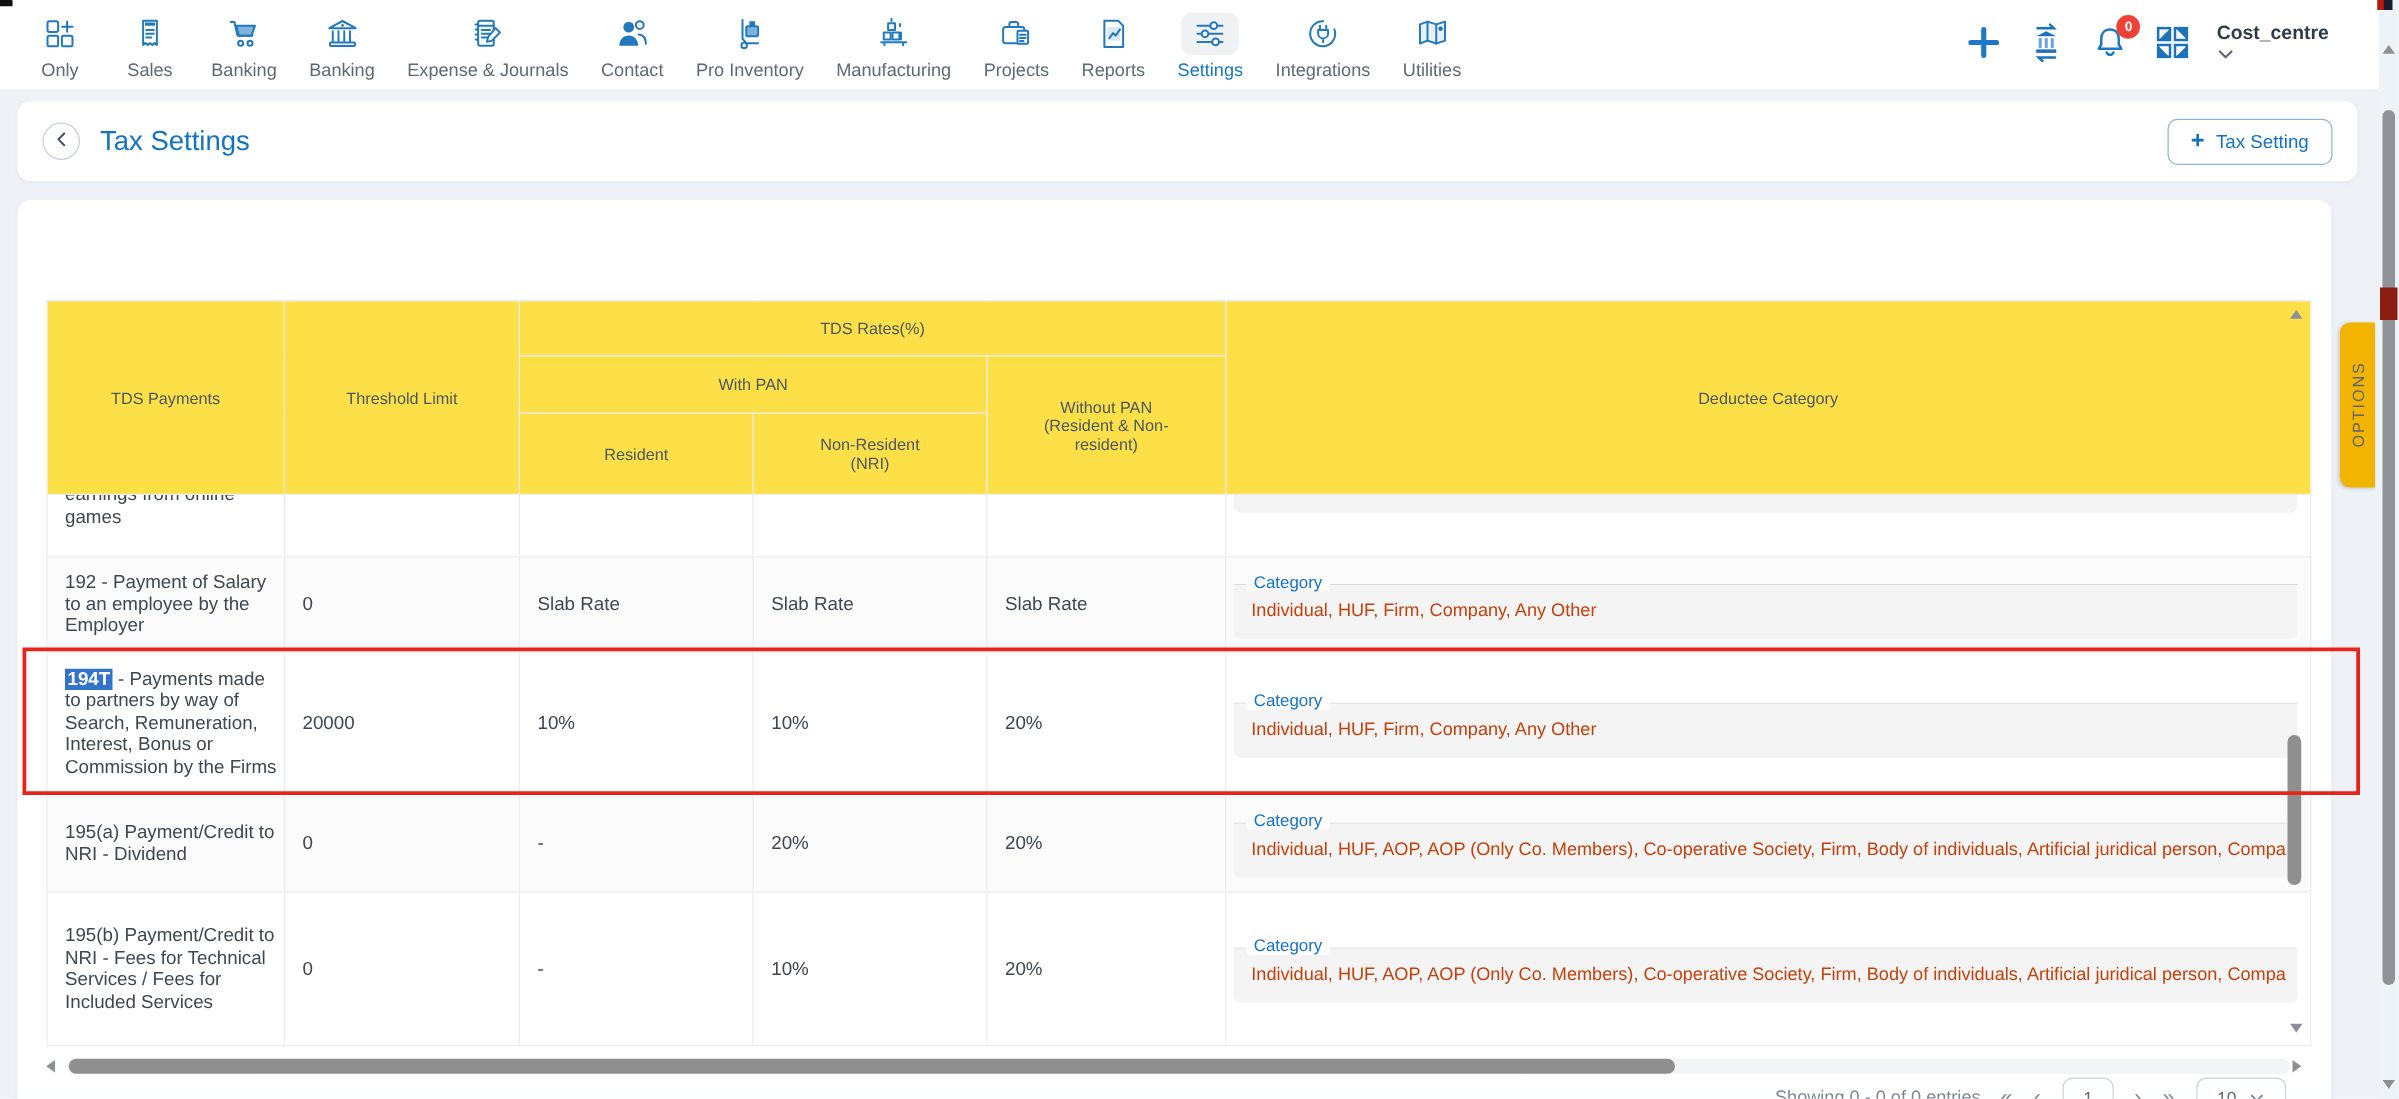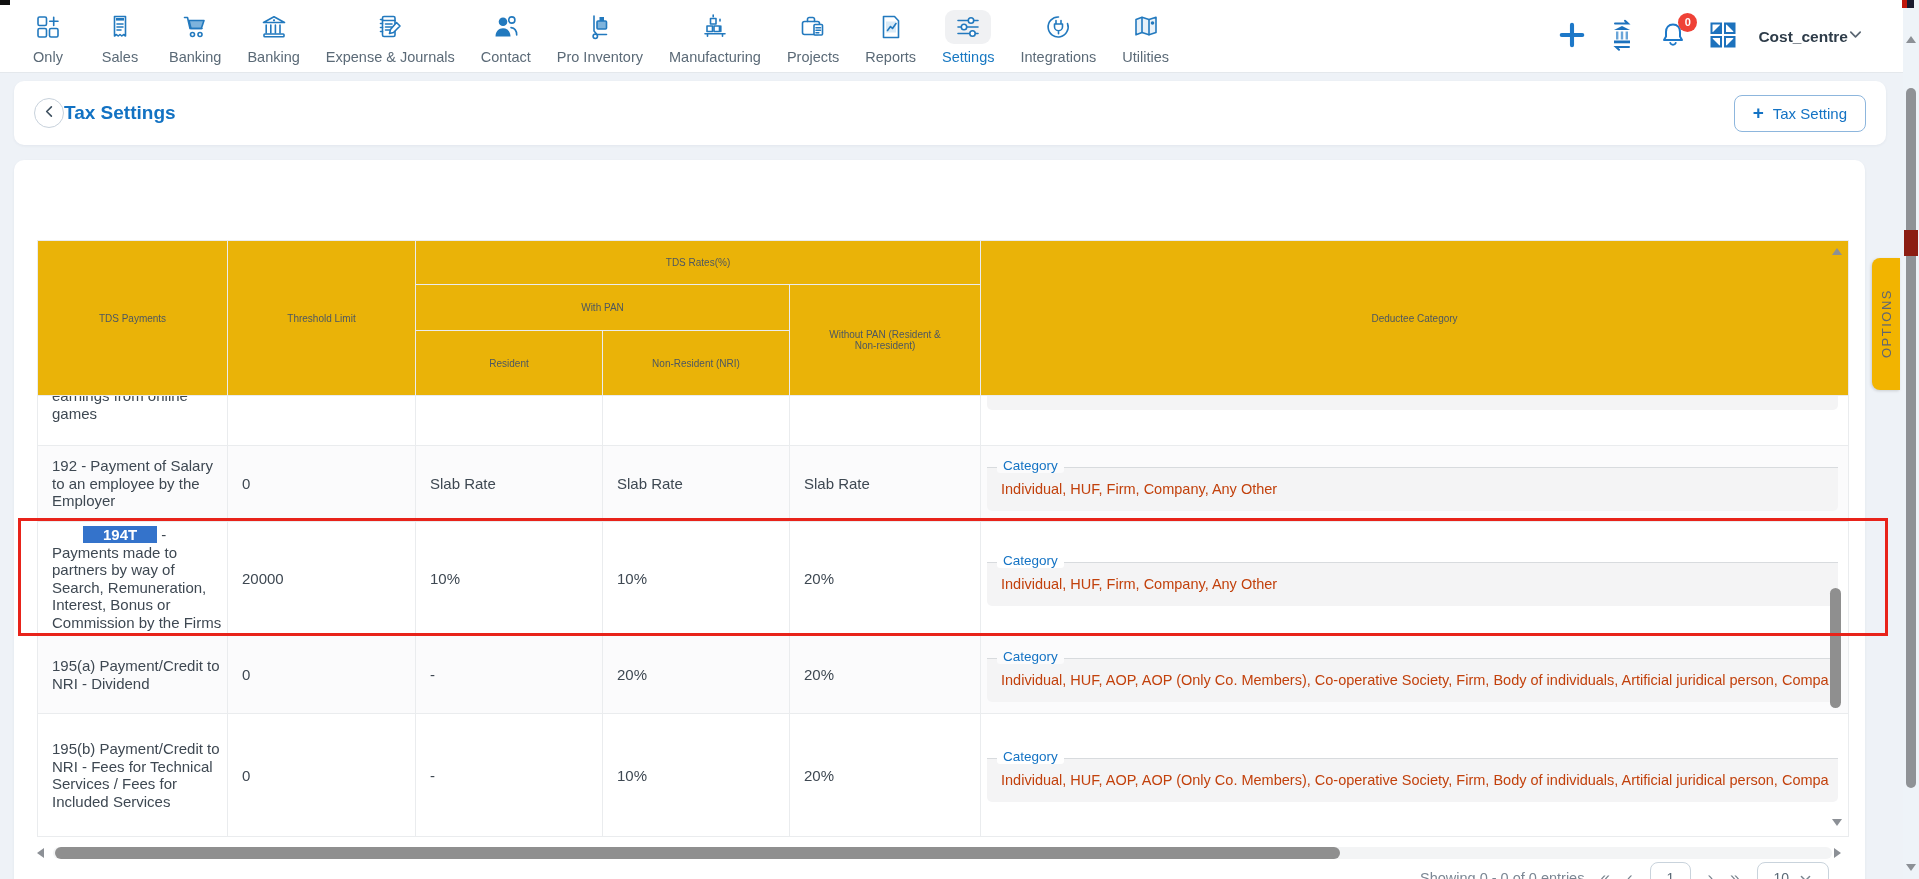--- a/index.html
+++ b/index.html
@@ -16,50 +16,50 @@
   .nav-item.active .nav-label { color:#1778c2; }
   .nico { width:28px; height:28px; stroke:#2279be; fill:none; stroke-width:1.6; stroke-linecap:round; stroke-linejoin:round; }
   .nico .fl { fill:#7db3dc; stroke:#2279be; }
   .nico .fs { fill:#2279be; stroke:none; }
   .nico .fw { fill:#ffffff; }
 
   .nav-actions { position:absolute; top:0; height:73px; right:40px; display:flex; align-items:center; gap:20px; }
   .act-btn { position:relative; display:flex; align-items:center; cursor:pointer; }
   .badge { position:absolute; top:-7px; right:-9px; min-width:19px; height:19px; background:#ef4136; color:#fff;
            border-radius:50%; font-size:11px; font-weight:bold; display:flex; align-items:center; justify-content:center; }
-  .org-switcher { display:flex; align-items:center; gap:0; cursor:pointer; }
+  .org-switcher { display:flex; gap:0; cursor:pointer;flex-direction:column; }
   .org-name { font-size:15.5px; font-weight:bold; color:#2e3c49; }
 
   
   .header-card { position:absolute; left:14px; top:81px; width:1872px; height:64px; background:#fff; border-radius:10px;
                  box-shadow:0 1px 3px rgba(30,50,80,.06); display:flex; align-items:center; padding:0 20px; z-index:10; }
   .back-btn { width:30px; height:30px; border-radius:50%; border:1px solid #c8d2dc; background:#fff; display:flex;
               align-items:center; justify-content:center; cursor:pointer; }
-  .page-title { font-size:19px; font-weight:bold; color:#1272c3; }
+  .page-title { margin-left:16px; font-size:22px; font-weight:normal; color:#1272c3; }
   .add-btn { margin-left:auto; display:flex; align-items:center; gap:9px; border:1px solid #8db6dd; border-radius:8px;
              background:#fff; padding:9px 18px; color:#1473c4; font-size:15px; cursor:pointer; }
   .add-plus { font-size:19px; line-height:14px; font-weight:bold; }
 
   
   .main-card { position:absolute; left:14px; top:160px; width:1851px; height:760px; background:#fff; border-radius:10px;
                box-shadow:0 1px 3px rgba(30,50,80,.06); }
   .search-input { position:absolute; left:23px; top:21px; width:586px; height:44px; border:1px solid #cfd6dd; border-radius:6px;
                   padding:0 14px; font-size:15px; color:#3e4852; font-family:"Liberation Sans", sans-serif; outline:none; }
   .search-input::placeholder { color:#8b97a3; }
 
   
   table.tds { position:absolute; left:23px; top:80px; width:1811px; border-collapse:collapse; table-layout:fixed; }
   table.tds th, table.tds td { border:1px solid #eaecee; font-weight:normal; }
-  table.tds th { background:#eab308; color:#4d5761; font-size:10px; text-align:center; padding:4px 14px; }
+  table.tds th { background:#fde047; color:#4d5761; font-size:13px; text-align:center; padding:4px 14px; }
   table.tds td { font-size:15px; color:#3e4852; vertical-align:middle; padding:4px 4px 4px 14px; }
   td.section-cell { padding:6px 14px 6px 20px; font-size:14.5px; line-height:17.5px; color:#43505c; }
   tr.zebra td { background:#fbfbfc; }
   tr.row-partial td { height:50px; vertical-align:top; padding-top:0; overflow:hidden; }
   .clip-top { margin-top:-9px; overflow:hidden; }
-  .sel { background:#3473cb; color:#fff; padding:0 20px; font-weight:bold;margin-left:31px; }
+  .sel { background:#3473cb; color:#fff; padding:0 2px; font-weight:bold; }
 
   .cat-cell { padding:0 10px 0 6px !important; }
   .cat-box { position:relative; background:#f4f4f5; border-top:1px solid #d8dbde; border-radius:0 0 5px 5px; height:44px; margin-top:10px; }
   .cat-legend { position:absolute; top:-10px; left:10px; padding:0 6px; background:#fff; color:#1473c4; font-size:13.5px; border-radius:3px; }
   tr.zebra .cat-legend { background:#fbfbfc; }
   .cat-text { padding:13px 12px 0 14px; font-size:14.5px; color:#c2410c; white-space:nowrap; overflow:hidden; }
   .cat-box.empty-partial { height:54px; margin-top:-40px; border-radius:5px; }
 
   
   .red-rect { position:absolute; left:18px; top:518px; width:1870px; height:118px; border:3px solid #e8231a; z-index:8; pointer-events:none; }

